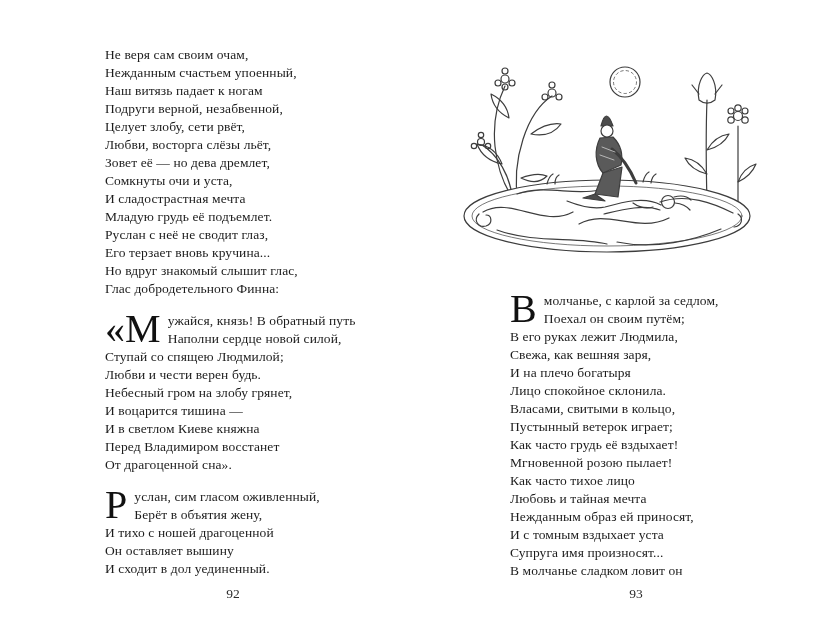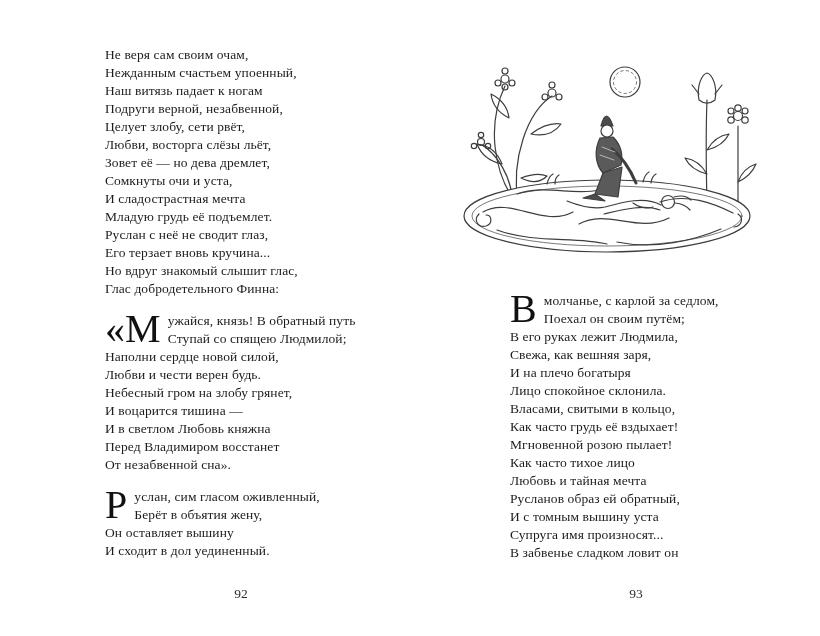--- a/index.html
+++ b/index.html
@@ -33,21 +33,21 @@
   }
   .line { white-space: nowrap; }
 
   .page-number {
     position: absolute;
     bottom: 34px;
     font-size: 13.5px;
     text-align: center;
     color: #2a2a2a;
   }
-  .pn-left { left: 113px; width: 256px; }
+  .pn-left { left: 105px; width: 256px; }
   .pn-right { left: 100px; width: 252px; margin-top: 34px; }
 
   .illustration { position: absolute; left: 45px; top: 52px; width: 305px; height: 212px; }
   .illustration svg { display: block; }
 </style>
 </head>
 <body>
 
 <div class="spread">
 
@@ -70,36 +70,37 @@
             <div class="line">Его терзает вновь кручина...</div>
             <div class="line">Но вдруг знакомый слышит глас,</div>
             <div class="line">Глас добродетельного Финна:</div>
           </div>
       </div>
 
       <div class="stanza">
         <span class="dropcap">«М</span>
         <div class="lines">
             <div class="line">ужайся, князь! В обратный путь</div>
+            <div class="line">Наполни сердце новой силой,</div>
             <div class="line">Ступай со спящею Людмилой;</div>
-            <div class="line">Наполни сердце новой силой,</div>
             <div class="line">Любви и чести верен будь.</div>
             <div class="line">Небесный гром на злобу грянет,</div>
             <div class="line">И воцарится тишина —</div>
-            <div class="line">И в светлом Любовь княжна</div>
+            <div class="line">И в светлом Киеве княжна</div>
             <div class="line">Перед Владимиром восстанет</div>
-            <div class="line">От незабвенной сна».</div>
+            <div class="line">От драгоценной сна».</div>
           </div>
       </div>
 
       <div class="stanza">
         <span class="dropcap">Р</span>
         <div class="lines">
             <div class="line">услан, сим гласом оживленный,</div>
             <div class="line">Берёт в объятия жену,</div>
+            <div class="line">И тихо с ношей драгоценной</div>
             <div class="line">Он оставляет вышину</div>
             <div class="line">И сходит в дол уединенный.</div>
           </div>
       </div>
 
     </div>
     <div class="page-number pn-left">92</div>
   </div>
 
   <div class="page page-right">
@@ -188,28 +189,29 @@
       <div class="stanza">
         <span class="dropcap">В</span>
         <div class="lines">
             <div class="line">молчанье, с карлой за седлом,</div>
             <div class="line">Поехал он своим путём;</div>
             <div class="line">В его руках лежит Людмила,</div>
             <div class="line">Свежа, как вешняя заря,</div>
             <div class="line">И на плечо богатыря</div>
             <div class="line">Лицо спокойное склонила.</div>
             <div class="line">Власами, свитыми в кольцо,</div>
+            <div class="line">Пустынный ветерок играет;</div>
             <div class="line">Как часто грудь её вздыхает!</div>
             <div class="line">Мгновенной розою пылает!</div>
             <div class="line">Как часто тихое лицо</div>
             <div class="line">Любовь и тайная мечта</div>
-            <div class="line">Русланов образ ей обратный,</div>
-            <div class="line">И с томным вышину уста</div>
+            <div class="line">Нежданным образ ей приносят,</div>
+            <div class="line">И с томным вздыхает уста</div>
             <div class="line">Супруга имя произносят...</div>
-            <div class="line">В забвенье сладком ловит он</div>
+            <div class="line">В молчанье сладком ловит он</div>
           </div>
       </div>
     </div>
 
     <div class="page-number pn-right">93</div>
   </div>
 
 </div>
 
 </body></html>

